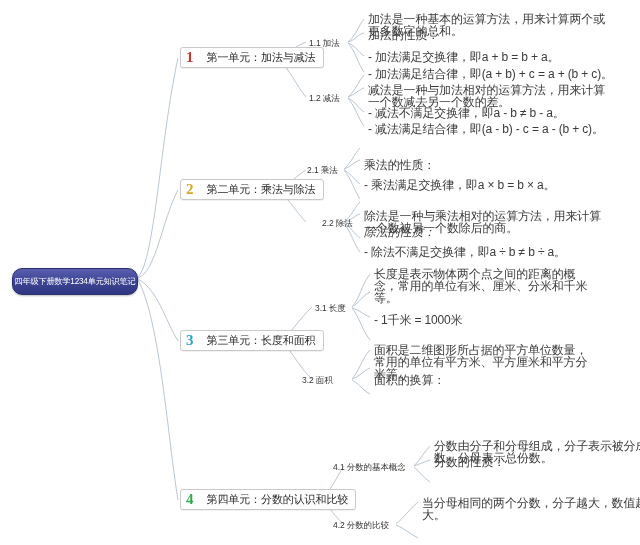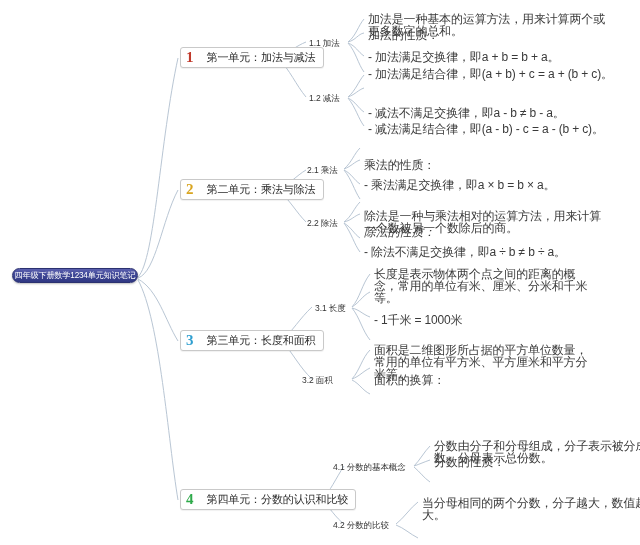--- a/index.html
+++ b/index.html
@@ -10,21 +10,21 @@
     overflow:hidden;
     position:relative;
   }
   #map{position:absolute;left:0;top:0;width:640px;height:545px;}
   svg.links{position:absolute;left:0;top:0;width:640px;height:545px;pointer-events:none;}
 
   
   .root{
     position:absolute;
     left:12px;top:268px;
-    width:126px;height:15px;
+    width:126px;height:27px;
     border-radius:10px;
     background:linear-gradient(180deg,#5a5fae 0%,#3f4796 45%,#2f3782 100%);
     border:1px solid #2b3170;
     box-shadow:0 1px 2px rgba(0,0,0,.25);
     display:flex;align-items:center;justify-content:center;
     box-sizing:border-box;
   }
   .root span{
     color:#ffffff;
     font-size:8.5px;
@@ -164,31 +164,32 @@
     <span class="ttl">第三单元：长度和面积</span>
   </div>
   <div class="unit u4">
     <span class="num" style="color:#2eaa4a">4</span>
     <span class="ttl">第四单元：分数的认识和比较</span>
   </div>
 
   <div class="sub" style="left:309px;top:38px;">1.1 加法</div>
   <div class="sub" style="left:309px;top:93px;">1.2 减法</div>
   <div class="sub" style="left:307px;top:165px;">2.1 乘法</div>
-  <div class="sub" style="left:307px;top:218px;">2.2 除法</div>
+  <div class="sub" style="left:322px;top:218px;">2.2 除法</div>
   <div class="sub" style="left:315px;top:303px;">3.1 长度</div>
   <div class="sub" style="left:302px;top:375px;">3.2 面积</div>
   <div class="sub" style="left:333px;top:462px;">4.1 分数的基本概念</div>
   <div class="sub" style="left:333px;top:520px;">4.2 分数的比较</div>
 
   <div class="leaf w3" style="left:368px;top:13px;">加法是一种基本的运算方法，用来计算两个或更多数字的总和。</div>
   <div class="leaf w3" style="left:368px;top:29px;">加法的性质：</div>
   <div class="leaf w3" style="left:368px;top:51px;">- 加法满足交换律，即a + b = b + a。</div>
   <div class="leaf w3" style="left:368px;top:68px;">- 加法满足结合律，即(a + b) + c = a + (b + c)。</div>
 
+  <div class="leaf w3" style="left:368px;top:84px;">减法是一种与加法相对的运算方法，用来计算一个数减去另一个数的差。</div>
 
   <div class="leaf w3" style="left:368px;top:107px;">- 减法不满足交换律，即a - b ≠ b - a。</div>
   <div class="leaf w3" style="left:368px;top:123px;">- 减法满足结合律，即(a - b) - c = a - (b + c)。</div>
 
   <div class="leaf w3" style="left:364px;top:159px;">乘法的性质：</div>
   <div class="leaf w3" style="left:364px;top:179px;">- 乘法满足交换律，即a × b = b × a。</div>
 
   <div class="leaf w3" style="left:364px;top:210px;">除法是一种与乘法相对的运算方法，用来计算一个数被另一个数除后的商。</div>
   <div class="leaf w3" style="left:364px;top:226px;font-style:italic;">除法的性质：</div>
   <div class="leaf w3" style="left:364px;top:246px;">- 除法不满足交换律，即a ÷ b ≠ b ÷ a。</div>

